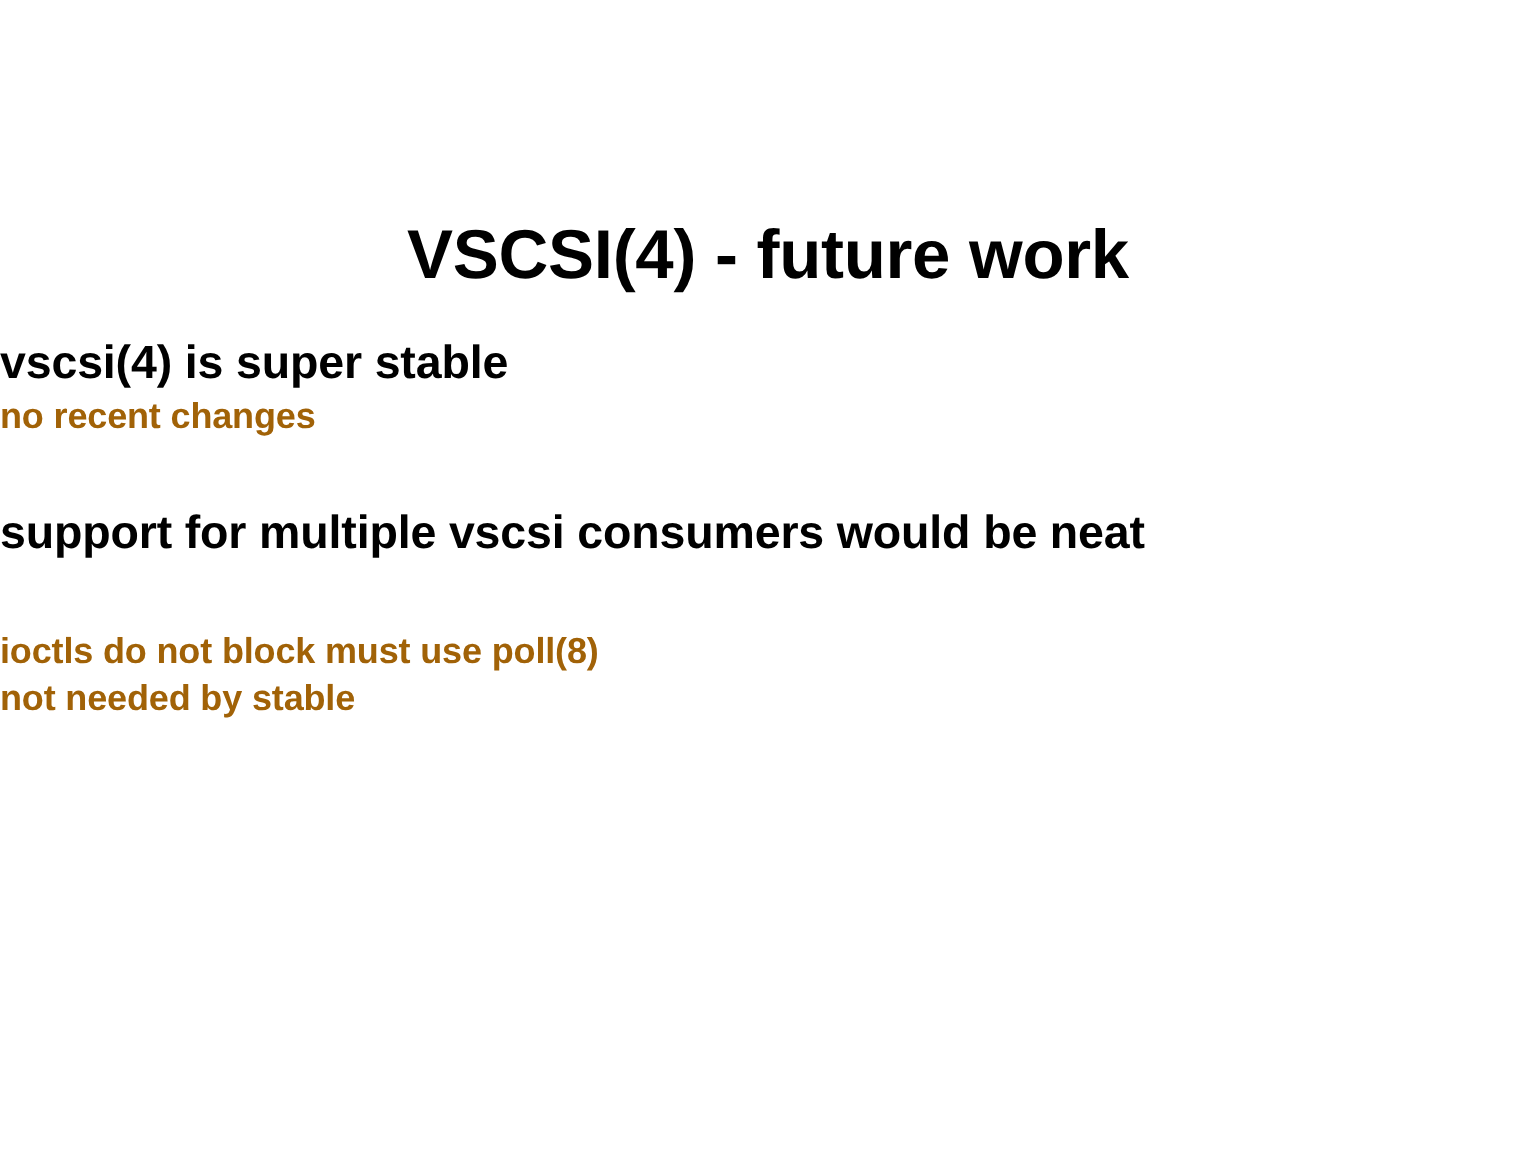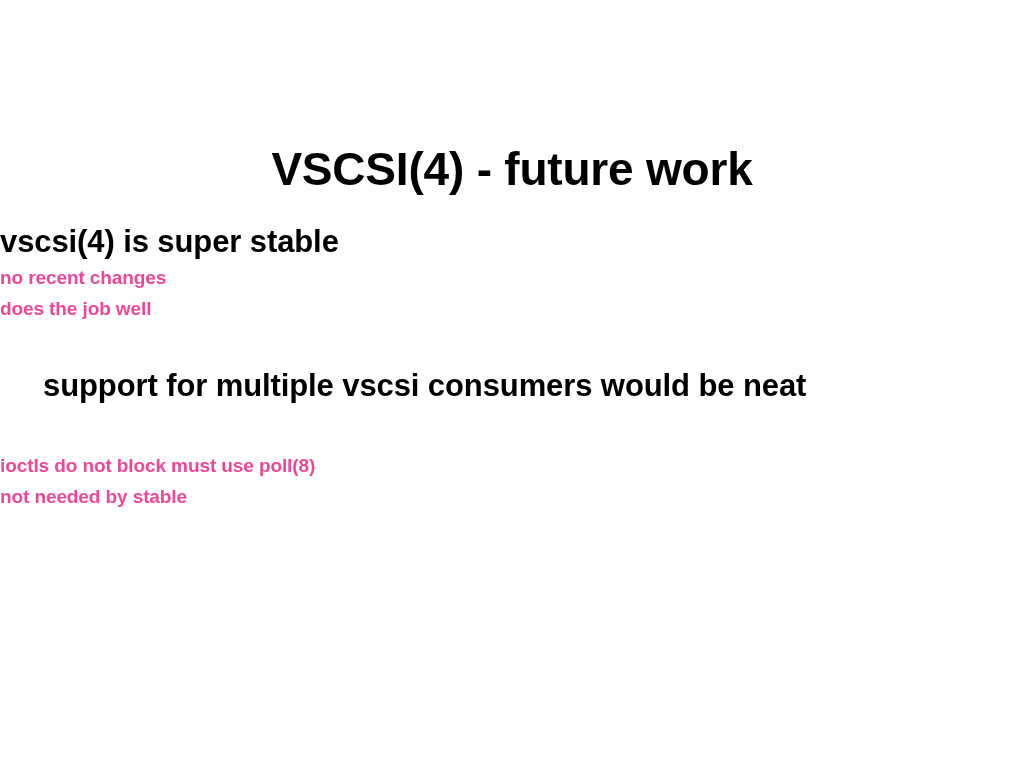--- a/index.html
+++ b/index.html
@@ -72,49 +72,47 @@
     color: #000000;
     font-weight: 700;
     font-size: 31px;
     line-height: 40px;
     letter-spacing: -0.1px;
     white-space: nowrap;
   }
 
   
   .line-sub {
-    color: #ec4899;
+    color: #a16207;
     font-weight: 700;
-    font-size: 19px;
+    font-size: 24px;
     line-height: 31px;
     letter-spacing: -0.1px;
     white-space: nowrap;
   }
 
   
   .line-wide {
     font-size: 31px;
     line-height: 40px;
-    padding-left: 43px;
   }
 </style>
 </head>
 <body>
 
 <div class="slide">
   <div class="slide-body">
 
     <h1 class="slide-title">VSCSI(4) - future work</h1>
 
     <div class="content-blocks">
 
       <div class="content-block">
         <div class="line-primary">vscsi(4) is super stable</div>
         <div class="line-sub">no recent changes</div>
-        <div class="line-sub">does the job well</div>
       </div>
 
       <div class="block-gap-1"></div>
 
       <div class="content-block">
         <div class="line-primary line-wide">support for multiple vscsi consumers would be neat</div>
       </div>
 
       <div class="block-gap-2"></div>
 

